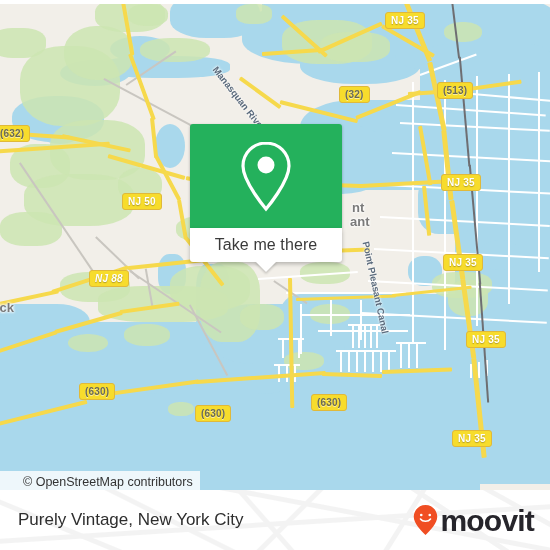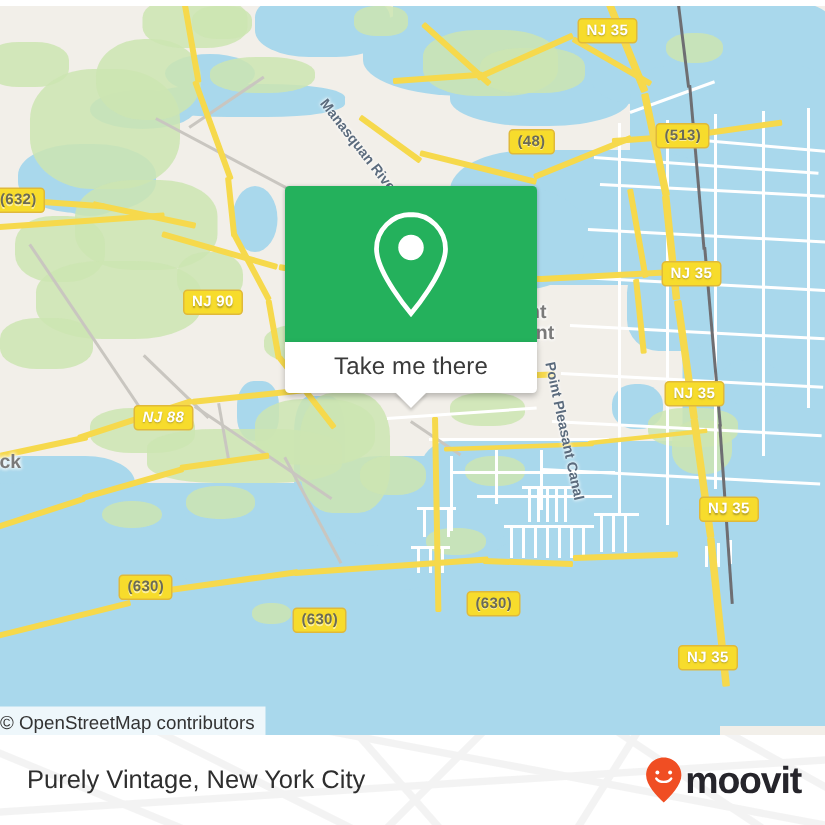--- a/index.html
+++ b/index.html
@@ -35,25 +35,25 @@
   .riverlbl{
     position:absolute;color:#5b6b7d;font-size:9.5px;font-weight:bold;
     white-space:nowrap;text-shadow:0 0 3px #fff,0 0 2px #fff;
   }
 
   
   #attrib{
     position:absolute;left:0;bottom:0;
     background:rgba(255,255,255,.80);
     color:#333;font-size:12.5px;line-height:20px;
-    padding:1px 7px 2px 0;white-space:nowrap;
-  }
-
-  
-  #card{position:absolute;left:190px;top:124px;width:168px;}
+    padding:1px 7px 2px 23px;white-space:nowrap;
+  }
+
+  
+  #card{position:absolute;left:190px;top:124px;width:152px;}
   #card-top{
     height:104px;background:#24B15C;border-radius:3px 3px 0 0;
     display:flex;align-items:center;justify-content:center;
     box-shadow:0 1px 3px rgba(0,0,0,.28);
   }
   #card-bottom{
     height:34px;background:#FFFFFF;border-radius:0 0 3px 3px;
     display:flex;align-items:center;justify-content:center;
     box-shadow:0 2px 4px rgba(0,0,0,.26);position:relative;
   }
@@ -70,21 +70,21 @@
     background:#FFFFFF;overflow:hidden;
   }
   #footer-bg{position:absolute;left:0;top:0;width:550px;height:60px;opacity:.5;}
   #footer-title{
     position:absolute;left:18px;top:50%;transform:translateY(-50%);
     color:#2e2e2e;font-size:17px;white-space:nowrap;
   }
   #logo{position:absolute;right:16px;top:50%;transform:translateY(-50%);
         display:flex;align-items:center;gap:2px;}
   #logo-mark{width:25px;height:31px;flex:0 0 auto;}
-  #logo-text{color:#26252b;font-size:25px;font-weight:bold;letter-spacing:-0.8px;line-height:30px;}
+  #logo-text{color:#26252b;font-size:30px;font-weight:bold;letter-spacing:-0.8px;line-height:30px;}
 </style>
 </head>
 <body>
 
 <div id="app">
 
   <div id="map">
 
     <div class="layer" style="background:#F2EFE9;"></div>
 
@@ -283,25 +283,25 @@
 
     <div class="layer">
       <div class="rail" style="left:452px;top:-6px;width:60px;height:1.6px;transform:rotate(83deg);"></div>
       <div class="rail" style="left:460px;top:52px;width:110px;height:1.6px;transform:rotate(85deg);"></div>
       <div class="rail" style="left:470px;top:160px;width:120px;height:1.6px;transform:rotate(85deg);"></div>
       <div class="rail" style="left:480px;top:278px;width:120px;height:1.6px;transform:rotate(86deg);"></div>
     </div>
 
     <div class="layer" id="shield-layer">
         <div class="shield wht" style="left: 385px; top: 8px;">NJ 35</div>
-        <div class="shield" style="left: 339px; top: 82px;">(48)</div>
+        <div class="shield" style="left: 339px; top: 82px;">(32)</div>
         <div class="shield" style="left: 437px; top: 78px;">(513)</div>
         <div class="shield" style="left: -6px; top: 121px;">(632)</div>
         <div class="shield wht" style="left: 441px; top: 170px;">NJ 35</div>
-        <div class="shield wht" style="left: 122px; top: 189px;">NJ 90</div>
+        <div class="shield wht" style="left: 122px; top: 189px;">NJ 50</div>
         <div class="shield wht" style="left: 443px; top: 250px;">NJ 35</div>
         <div class="shield wht" style="left: 89px; top: 266px; font-style: italic;">NJ 88</div>
         <div class="shield wht" style="left: 466px; top: 327px;">NJ 35</div>
         <div class="shield" style="left: 79px; top: 379px;">(630)</div>
         <div class="shield" style="left: 311px; top: 390px;">(630)</div>
         <div class="shield" style="left: 195px; top: 401px;">(630)</div>
         <div class="shield wht" style="left: 452px; top: 426px;">NJ 35</div>
       </div>
 
     <div class="layer" id="label-layer">

